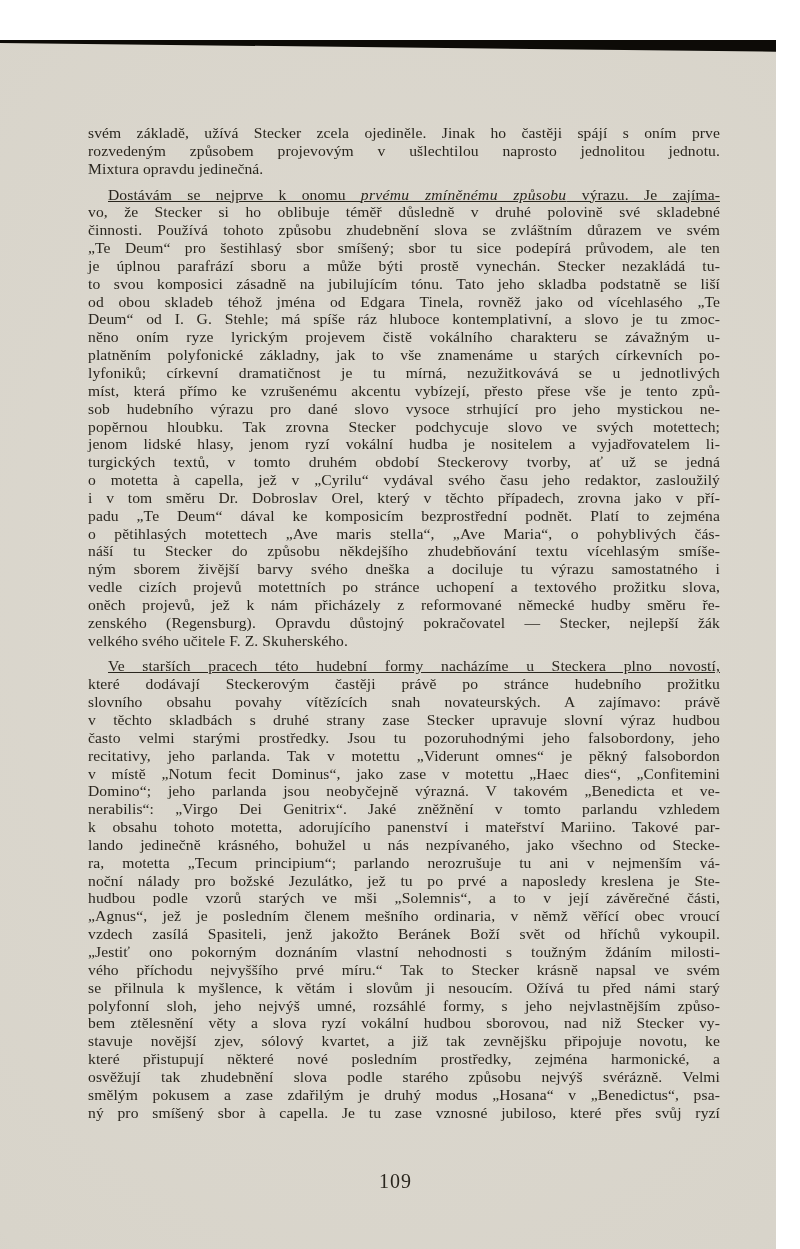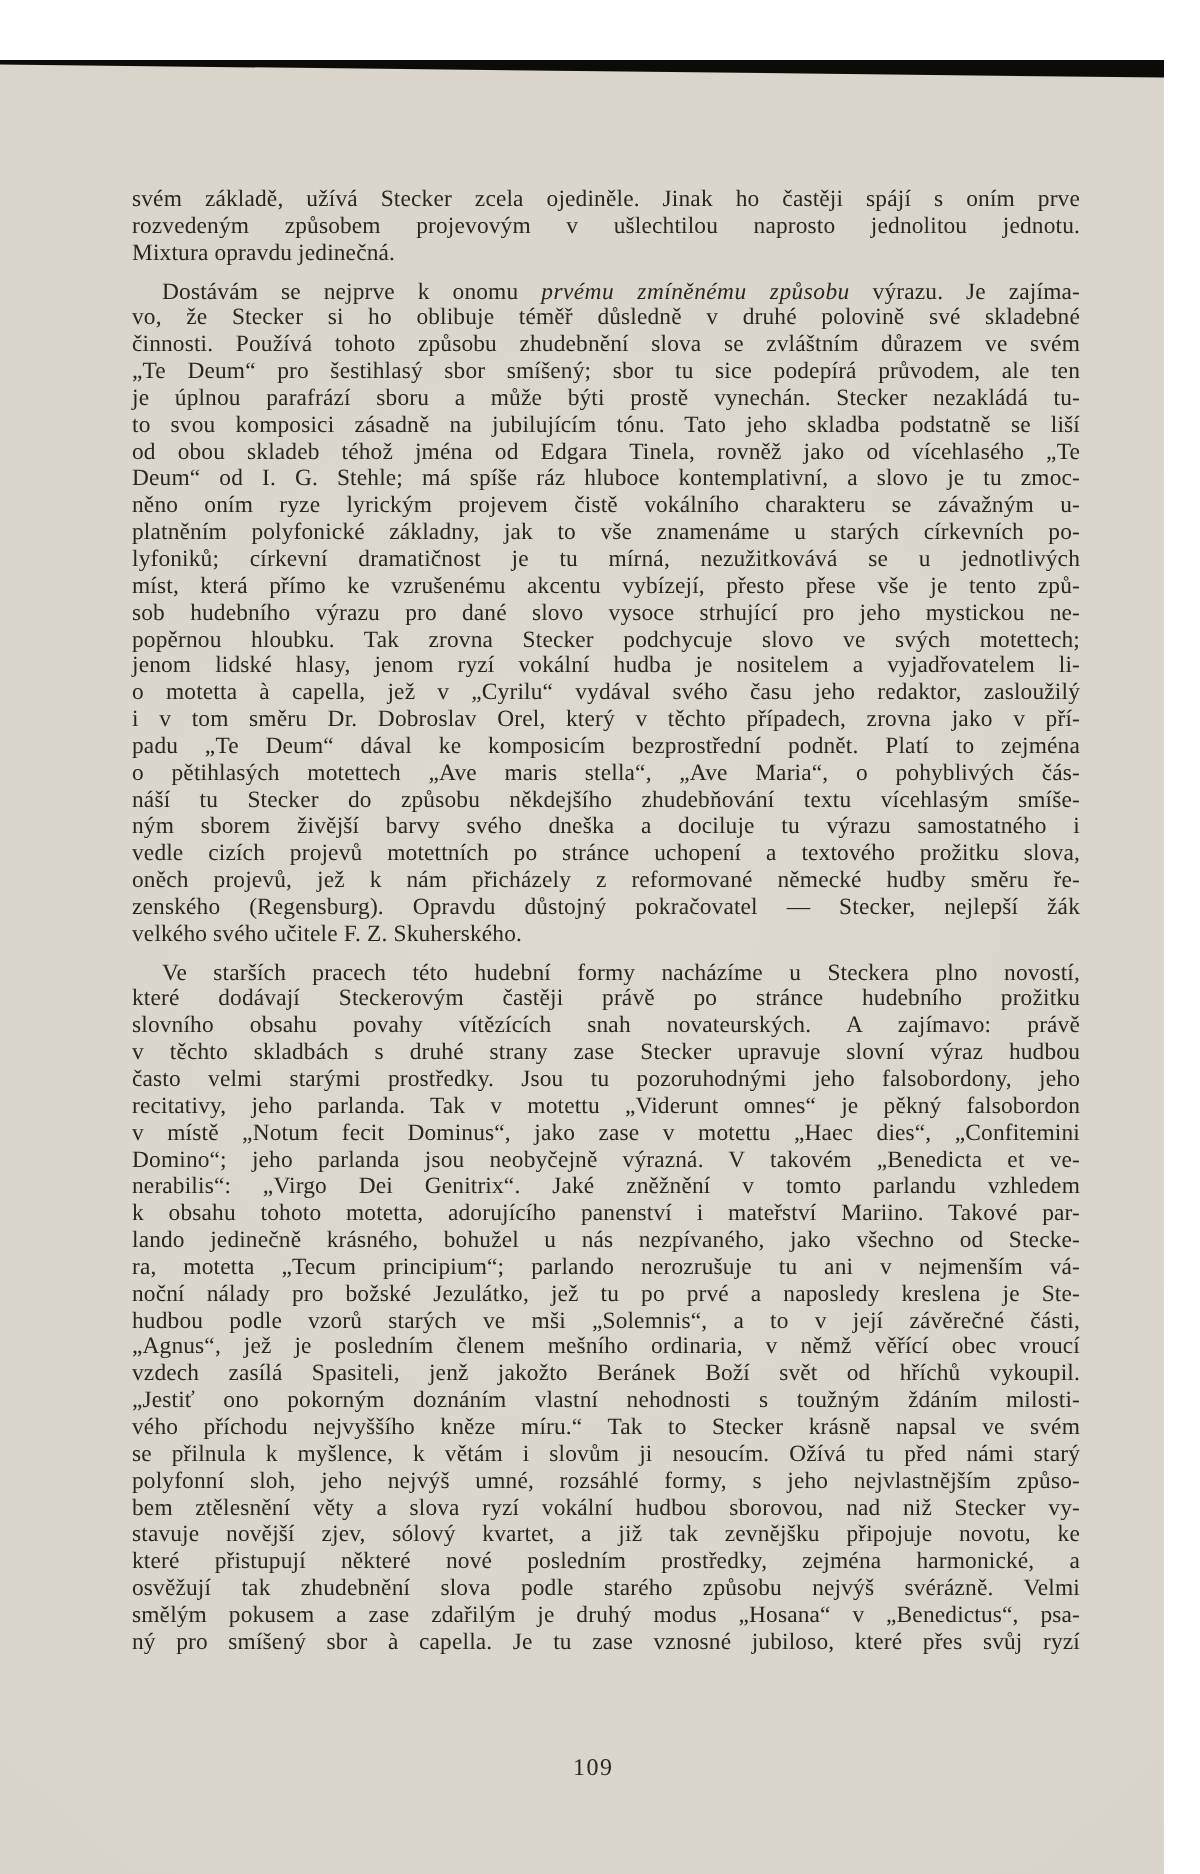--- a/index.html
+++ b/index.html
@@ -26,27 +26,27 @@
     letter-spacing:0.1px;
   }
   .paragraph{margin:0;}
   .paragraph + .paragraph{margin-top:8px;}
   .line{
     text-align:justify;
     text-align-last:left;
     white-space:nowrap;
   }
   .line.jl{text-align-last:justify;white-space:normal;}
-  .line.indent{text-indent:20px;}
+  .line.indent{text-indent:20px;text-decoration:underline;}
   .line i{font-style:italic;letter-spacing:0.3px;}
   .page-footer{
     position:absolute;
     left:88px;top:1130px;width:615px;
     text-align:center;
-    font-size:16px;
+    font-size:20px;
     letter-spacing:1px;
   }
 </style>
 </head>
 <body>
 
 <div class="book-page">
   <div class="scan-edge-top"></div>
   <div class="text-block">
       <div class="paragraph">
@@ -63,20 +63,21 @@
         <div class="line jl">to svou komposici zásadně na jubilujícím tónu. Tato jeho skladba podstatně se liší</div>
         <div class="line jl">od obou skladeb téhož jména od Edgara Tinela, rovněž jako od vícehlasého „Te</div>
         <div class="line jl">Deum“ od I. G. Stehle; má spíše ráz hluboce kontemplativní, a slovo je tu zmoc-</div>
         <div class="line jl">něno oním ryze lyrickým projevem čistě vokálního charakteru se závažným u-</div>
         <div class="line jl">platněním polyfonické základny, jak to vše znamenáme u starých církevních po-</div>
         <div class="line jl">lyfoniků; církevní dramatičnost je tu mírná, nezužitkovává se u jednotlivých</div>
         <div class="line jl">míst, která přímo ke vzrušenému akcentu vybízejí, přesto přese vše je tento způ-</div>
         <div class="line jl">sob hudebního výrazu pro dané slovo vysoce strhující pro jeho mystickou ne-</div>
         <div class="line jl">popěrnou hloubku. Tak zrovna Stecker podchycuje slovo ve svých motettech;</div>
         <div class="line jl">jenom lidské hlasy, jenom ryzí vokální hudba je nositelem a vyjadřovatelem li-</div>
+        <div class="line jl">turgických textů, v tomto druhém období Steckerovy tvorby, ať už se jedná</div>
         <div class="line jl">o motetta à capella, jež v „Cyrilu“ vydával svého času jeho redaktor, zasloužilý</div>
         <div class="line jl">i v tom směru Dr. Dobroslav Orel, který v těchto případech, zrovna jako v pří-</div>
         <div class="line jl">padu „Te Deum“ dával ke komposicím bezprostřední podnět. Platí to zejména</div>
         <div class="line jl">o pětihlasých motettech „Ave maris stella“, „Ave Maria“, o pohyblivých čás-</div>
         <div class="line jl">náší tu Stecker do způsobu někdejšího zhudebňování textu vícehlasým smíše-</div>
         <div class="line jl">ným sborem živější barvy svého dneška a dociluje tu výrazu samostatného i</div>
         <div class="line jl">vedle cizích projevů motettních po stránce uchopení a textového prožitku slova,</div>
         <div class="line jl">oněch projevů, jež k nám přicházely z reformované německé hudby směru ře-</div>
         <div class="line jl">zenského (Regensburg). Opravdu důstojný pokračovatel — Stecker, nejlepší žák</div>
         <div class="line">velkého svého učitele F. Z. Skuherského.</div>
@@ -92,21 +93,21 @@
         <div class="line jl">Domino“; jeho parlanda jsou neobyčejně výrazná. V takovém „Benedicta et ve-</div>
         <div class="line jl">nerabilis“: „Virgo Dei Genitrix“. Jaké zněžnění v tomto parlandu vzhledem</div>
         <div class="line jl">k obsahu tohoto motetta, adorujícího panenství i mateřství Mariino. Takové par-</div>
         <div class="line jl">lando jedinečně krásného, bohužel u nás nezpívaného, jako všechno od Stecke-</div>
         <div class="line jl">ra, motetta „Tecum principium“; parlando nerozrušuje tu ani v nejmenším vá-</div>
         <div class="line jl">noční nálady pro božské Jezulátko, jež tu po prvé a naposledy kreslena je Ste-</div>
         <div class="line jl">hudbou podle vzorů starých ve mši „Solemnis“, a to v její závěrečné části,</div>
         <div class="line jl">„Agnus“, jež je posledním členem mešního ordinaria, v němž věřící obec vroucí</div>
         <div class="line jl">vzdech zasílá Spasiteli, jenž jakožto Beránek Boží svět od hříchů vykoupil.</div>
         <div class="line jl">„Jestiť ono pokorným doznáním vlastní nehodnosti s toužným ždáním milosti-</div>
-        <div class="line jl">vého příchodu nejvyššího kněze míru.“ Tak to Stecker krásně napsal ve svém</div>
+        <div class="line jl">vého příchodu nejvyššího prvé míru.“ Tak to Stecker krásně napsal ve svém</div>
         <div class="line jl">se přilnula k myšlence, k větám i slovům ji nesoucím. Ožívá tu před námi starý</div>
         <div class="line jl">polyfonní sloh, jeho nejvýš umné, rozsáhlé formy, s jeho nejvlastnějším způso-</div>
         <div class="line jl">bem ztělesnění věty a slova ryzí vokální hudbou sborovou, nad niž Stecker vy-</div>
         <div class="line jl">stavuje novější zjev, sólový kvartet, a již tak zevnějšku připojuje novotu, ke</div>
         <div class="line jl">které přistupují některé nové posledním prostředky, zejména harmonické, a</div>
         <div class="line jl">osvěžují tak zhudebnění slova podle starého způsobu nejvýš svérázně. Velmi</div>
         <div class="line jl">smělým pokusem a zase zdařilým je druhý modus „Hosana“ v „Benedictus“, psa-</div>
         <div class="line jl">ný pro smíšený sbor à capella. Je tu zase vznosné jubiloso, které přes svůj ryzí</div>
       </div>
     </div>

